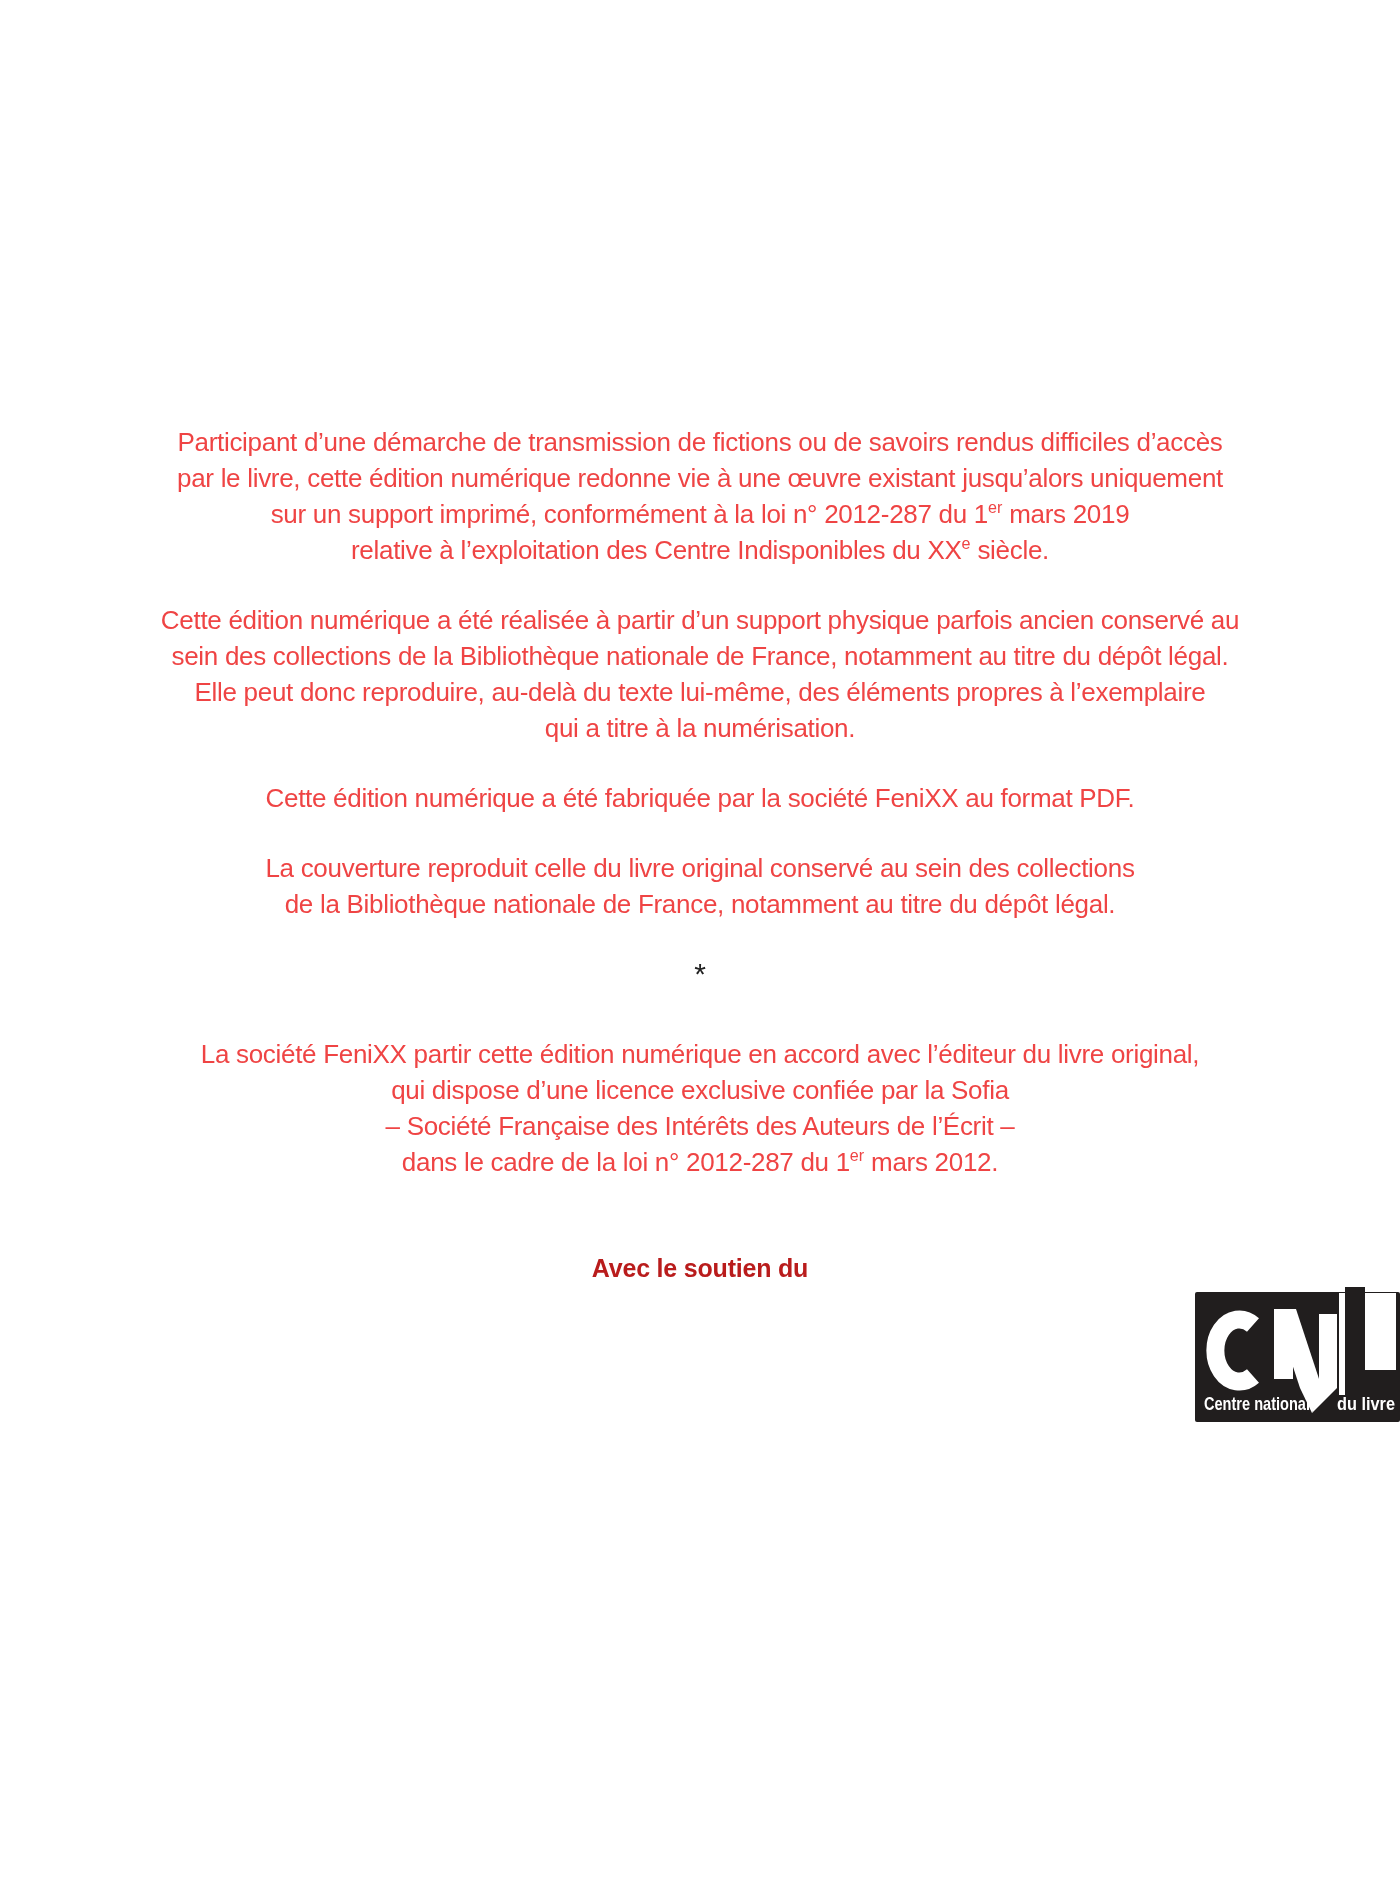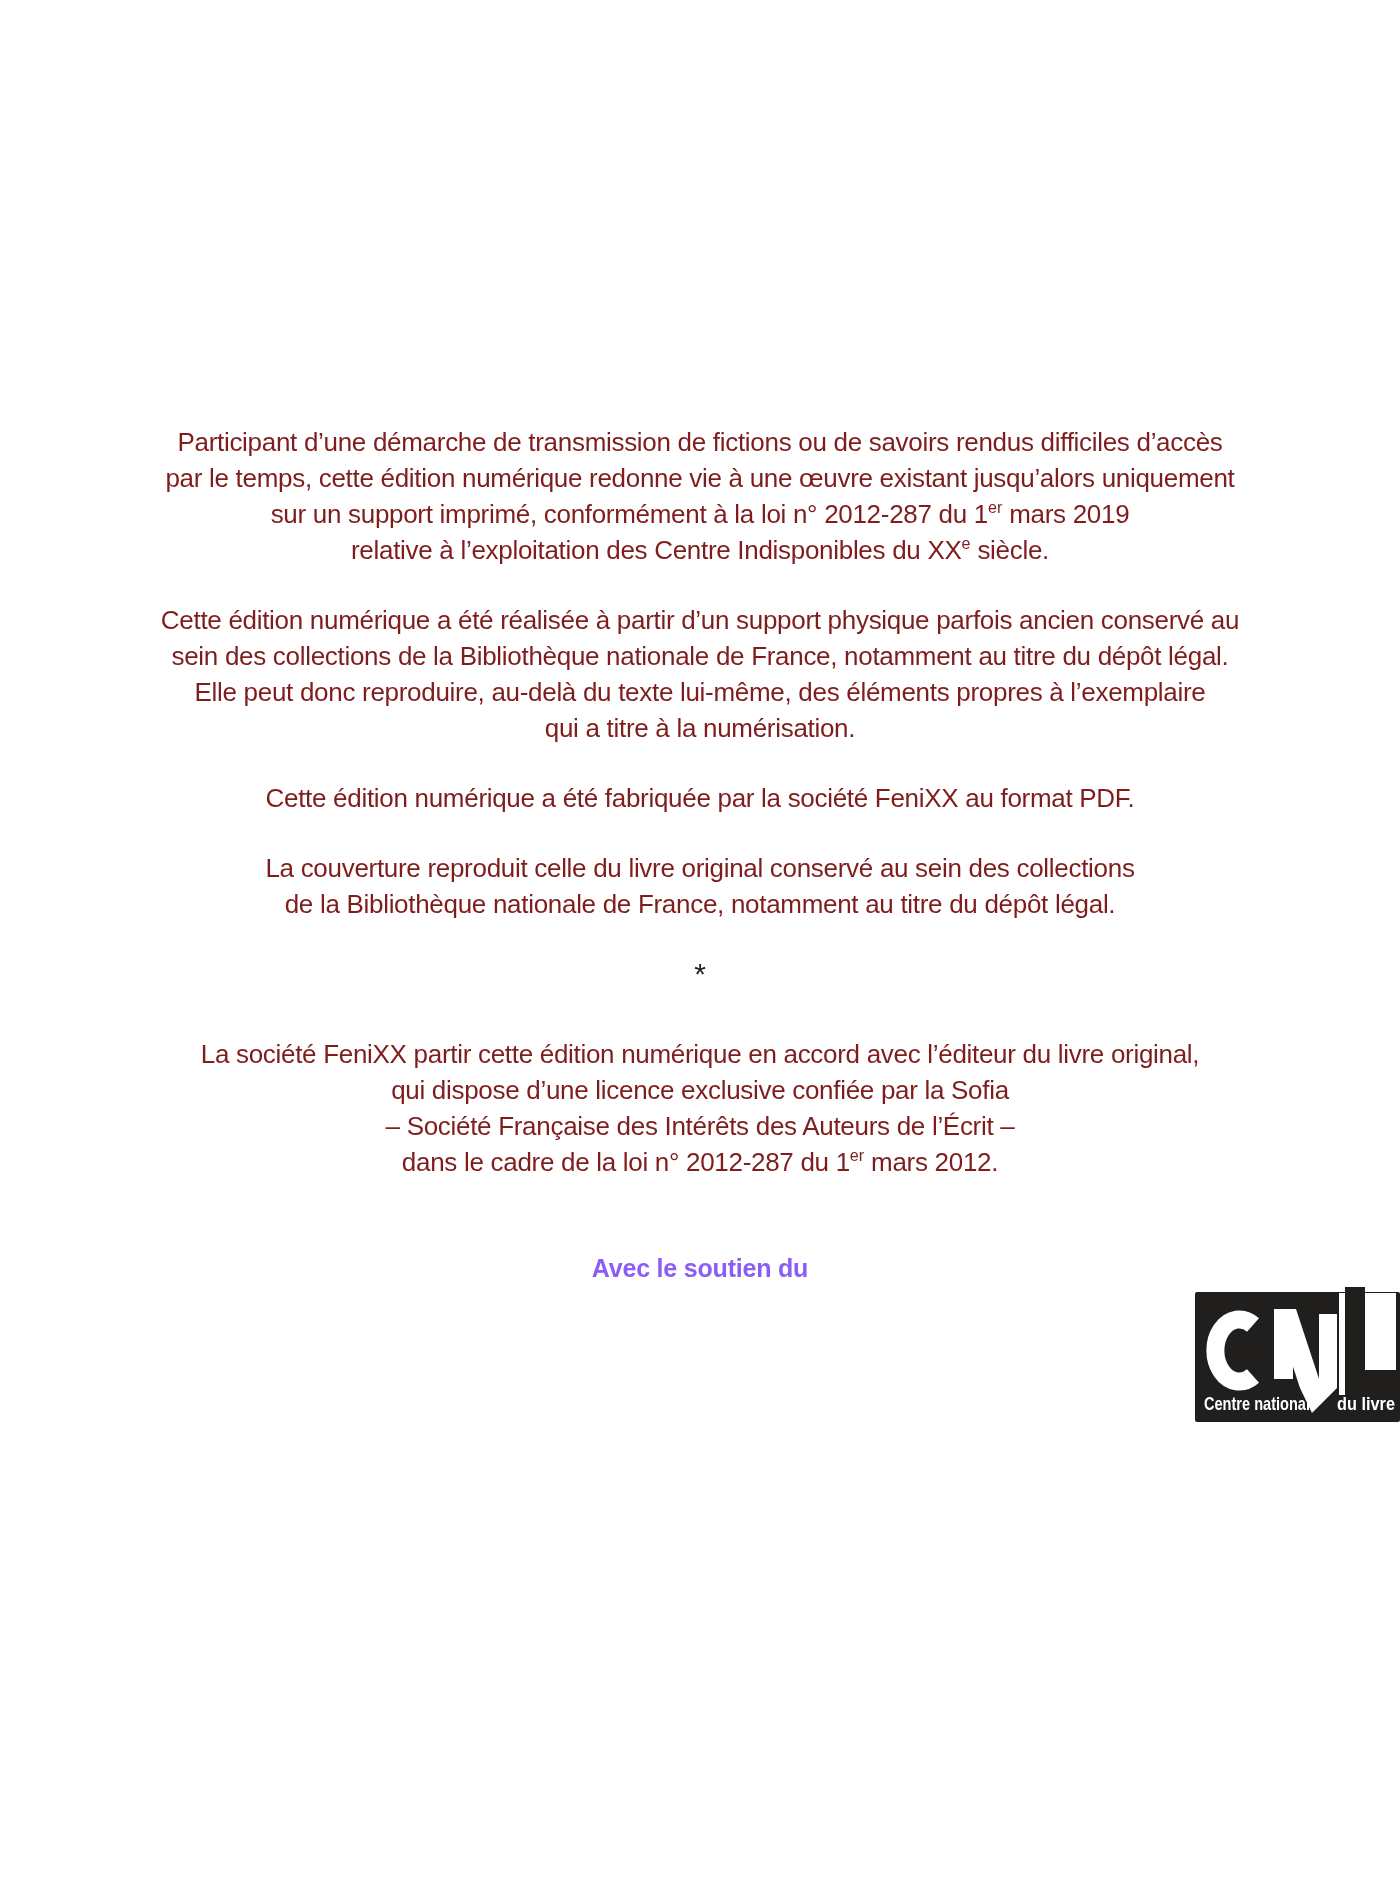--- a/index.html
+++ b/index.html
@@ -20,21 +20,21 @@
   }
   .text-blocks {
     padding-top: 424px;
     text-align: center;
   }
   .para {
     margin: 0 0 34px 0;
     font-size: 26px;
     line-height: 36px;
     letter-spacing: -0.3px;
-    color: #7f1d1d;
+    color: #ef4444;
   }
   .para .line {
     white-space: nowrap;
   }
   .para sup {
     font-size: 0.62em;
     line-height: 0;
     vertical-align: super;
     letter-spacing: 0;
   }
@@ -44,21 +44,21 @@
     line-height: 36px;
     text-align: center;
     color: #212121;
   }
   .support {
     margin: 74px 0 4px 0;
     font-size: 25px;
     line-height: 28px;
     font-weight: 600;
     text-align: center;
-    color: #8b5cf6;
+    color: #b91c1c;
     letter-spacing: -0.2px;
   }
   .logo-wrap {
     text-align: right;
     line-height: 0;
   }
   .logo-wrap svg {
     display: inline-block;
   }
   .cnl-caption {
@@ -68,21 +68,21 @@
   }
 </style>
 </head>
 <body>
 
 <main class="page">
 
   <section class="text-blocks" id="text-blocks">
       <div class="para">
         <div class="line">Participant d’une démarche de transmission de fictions ou de savoirs rendus difficiles d’accès</div>
-        <div class="line">par le temps, cette édition numérique redonne vie à une œuvre existant jusqu’alors uniquement</div>
+        <div class="line">par le livre, cette édition numérique redonne vie à une œuvre existant jusqu’alors uniquement</div>
         <div class="line"><span>sur un support imprimé, conformément à la loi n° 2012-287 du 1</span><sup>er</sup><span> mars 2019</span></div>
         <div class="line"><span>relative à l’exploitation des Centre Indisponibles du XX</span><sup>e</sup><span> siècle.</span></div>
       </div>
       <div class="para">
         <div class="line">Cette édition numérique a été réalisée à partir d’un support physique parfois ancien conservé au</div>
         <div class="line">sein des collections de la Bibliothèque nationale de France, notamment au titre du dépôt légal.</div>
         <div class="line">Elle peut donc reproduire, au-delà du texte lui-même, des éléments propres à l’exemplaire</div>
         <div class="line">qui a titre à la numérisation.</div>
       </div>
       <div class="para">

